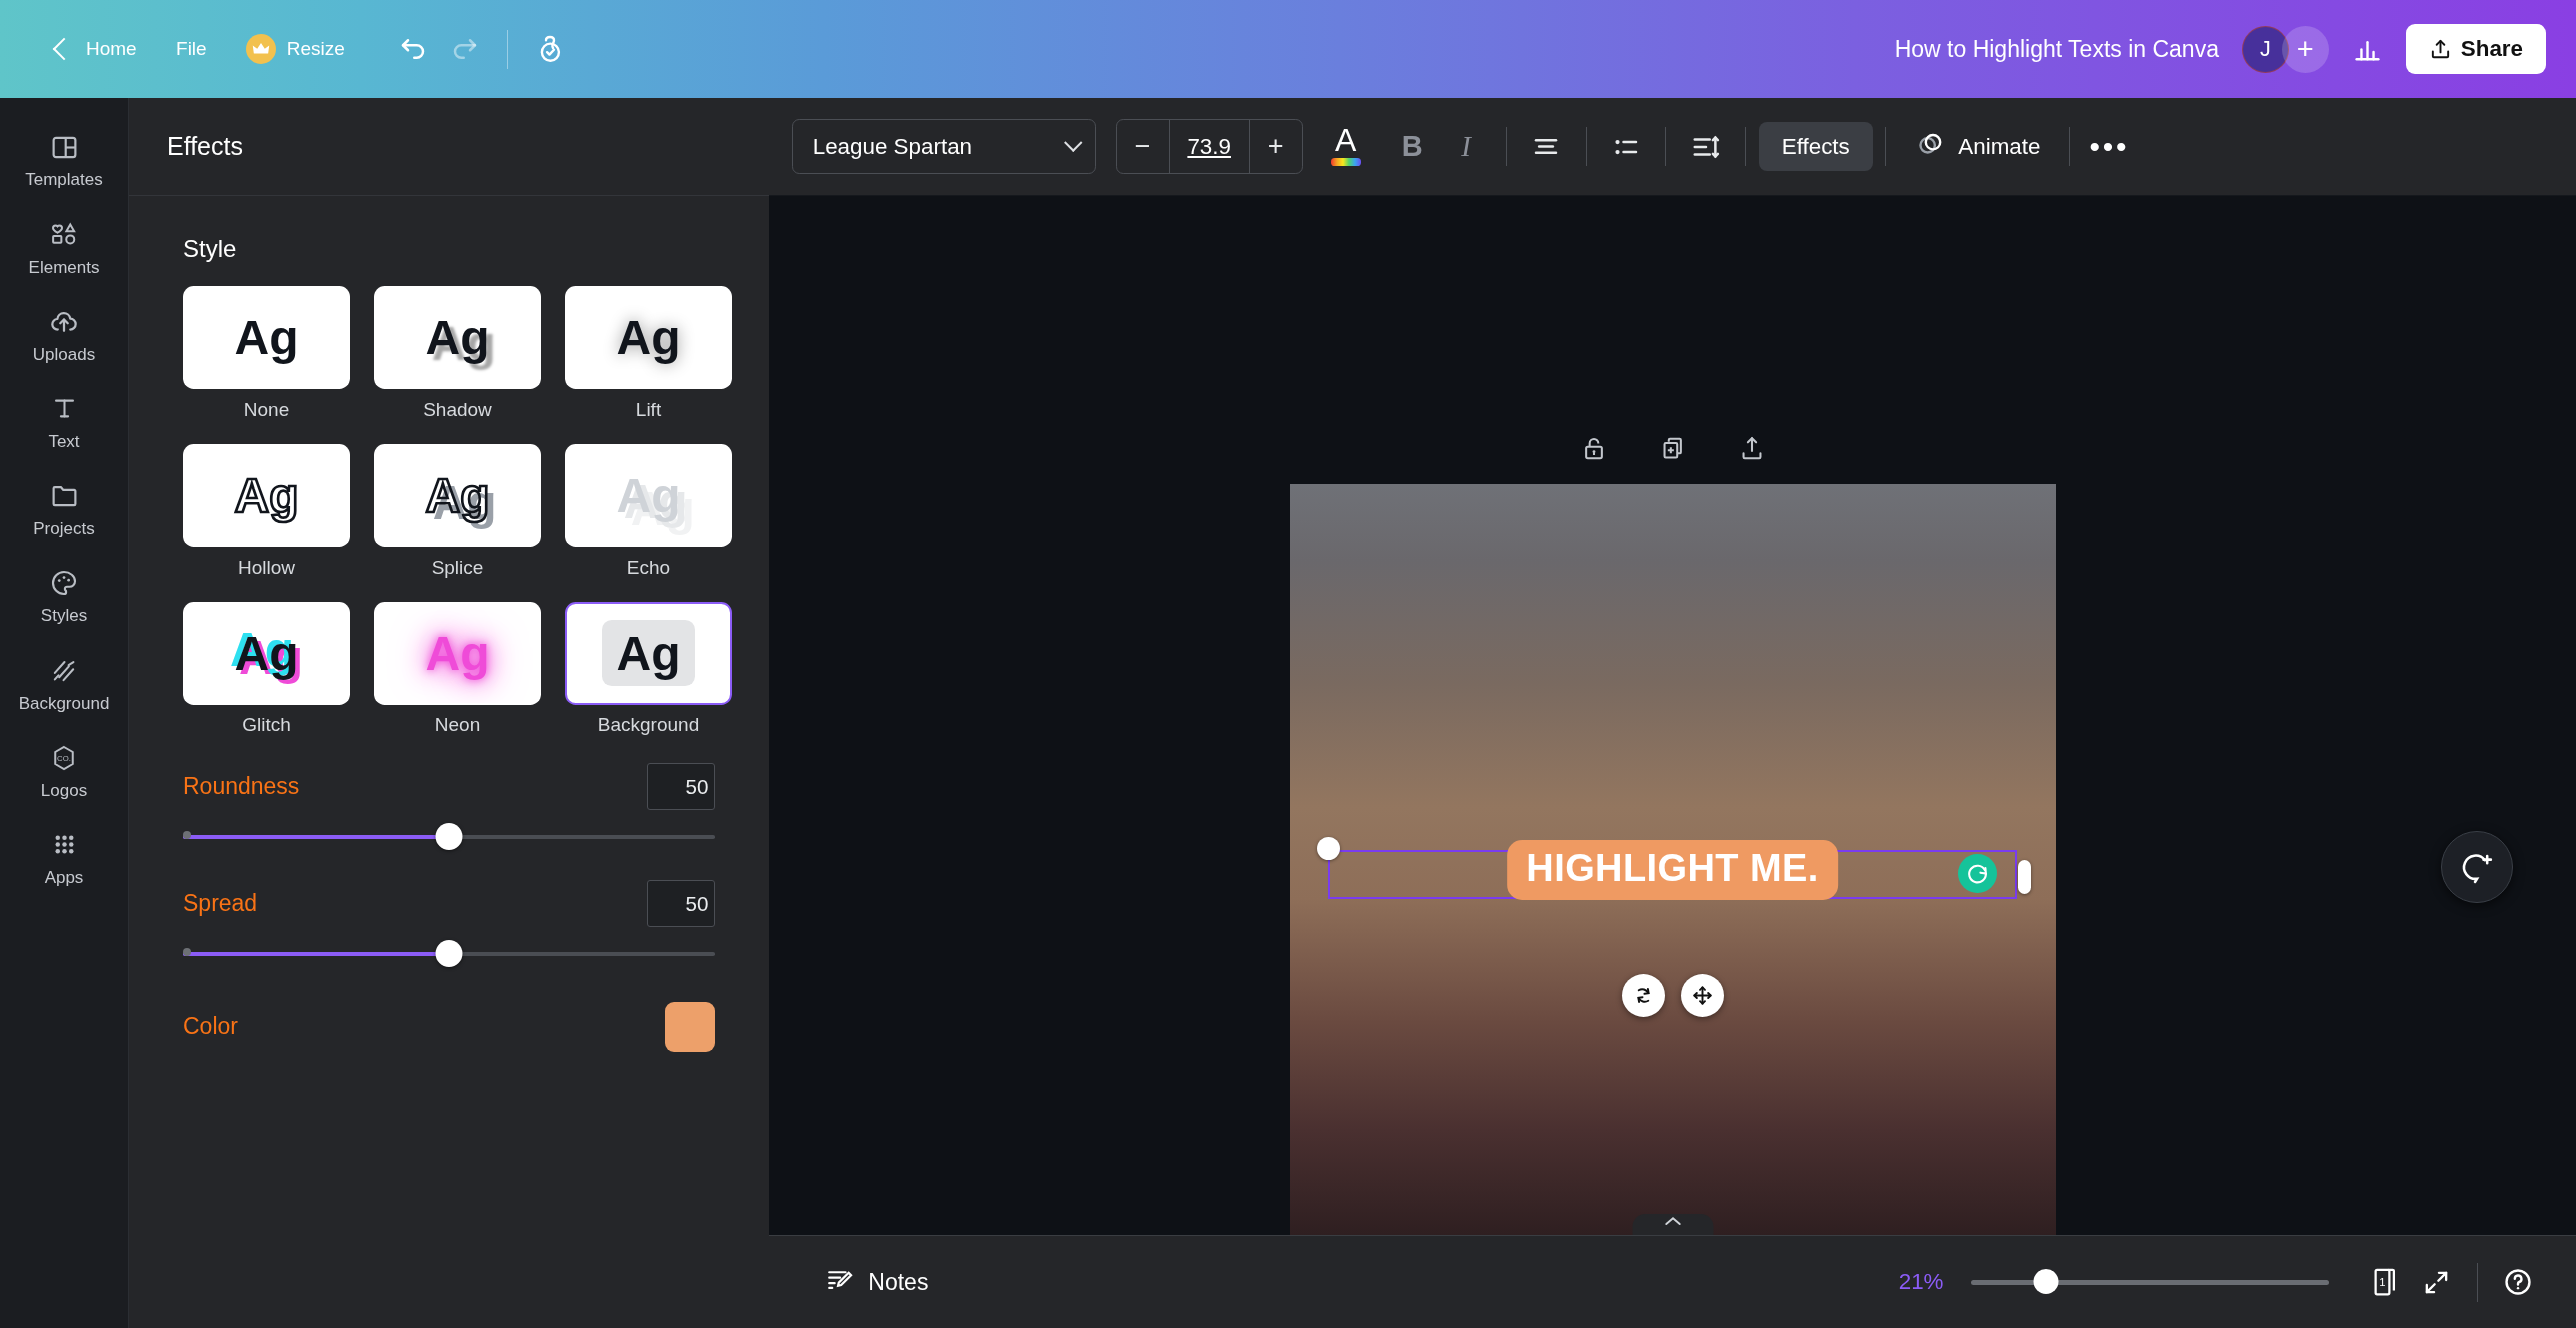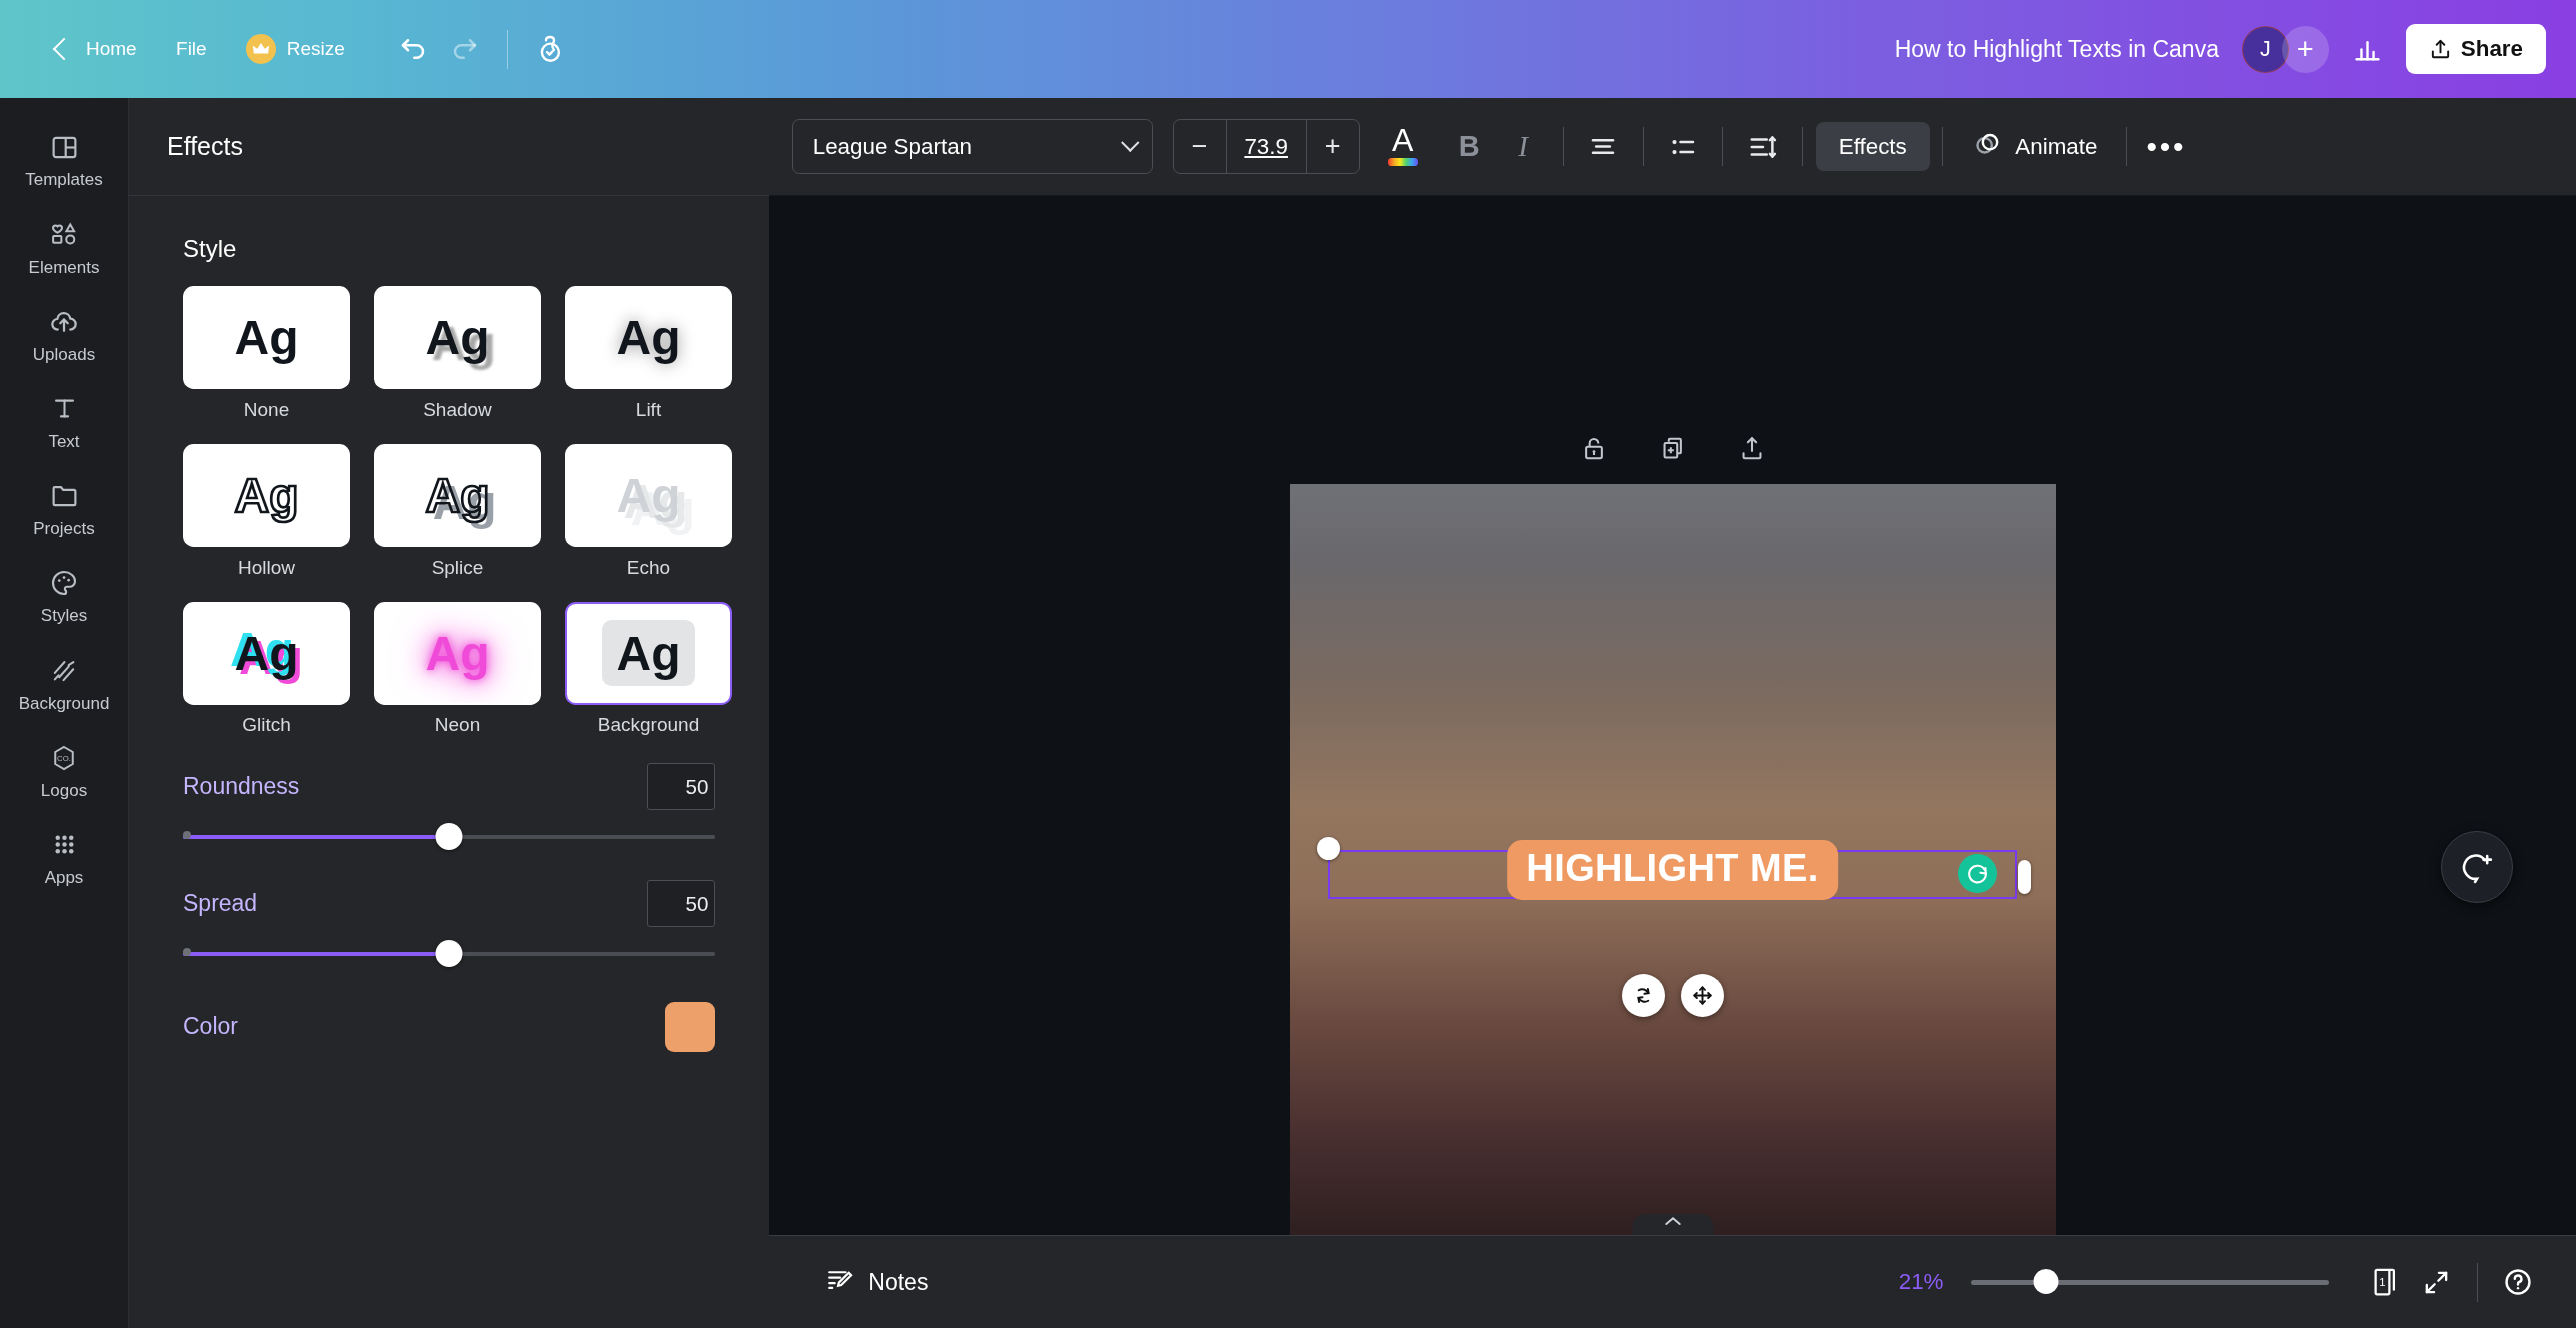--- a/index.html
+++ b/index.html
@@ -91,21 +91,21 @@
   .t-lift   { text-shadow: 0 0 16px rgba(0,0,0,.42); }
   .t-hollow { color: transparent; -webkit-text-stroke: 2.7px #11151c; }
   .t-splice { color: transparent; -webkit-text-stroke: 2.7px #11151c; text-shadow: 7.2px 7.2px 0 #9aa0a8; }
   .t-echo   { color: #cfd3d8; text-shadow: 7.2px 6.3px 0 #e6e8ea, 14.3px 12.5px 0 #f1f2f3; }
   .t-glitch { text-shadow: -4.5px -3.6px 0 #2ee0f0, 4.5px 3.6px 0 #ef4bd8; }
   .t-neon   { color: #ef4bd8; text-shadow: 0 0 9px #ef4bd8, 0 0 23px #ef4bd8, 0 0 39px #f473e0; }
   .t-bg-wrap { background: #e3e4e6; border-radius: 9.8px; padding: 5.4px 15px; }
 
   .ctrl { margin-top: 27px; }
   .ctrl-row { display: flex; align-items: center; justify-content: space-between; }
-  .ctrl-label { color: #c4b5fd; font-size: 23px; }
+  .ctrl-label { color: #f97316; font-size: 23px; }
   .ctrl-val {
     width: 68px; height: 47px; border: 0.9px solid #4b4e54; border-radius: 3px;
     background: #1e2023; color: #eceef0; font-size: 20.6px;
     display: flex; align-items: center; justify-content: center; cursor: text; padding-left: 32px;
   }
   .slider { position: relative; height: 32px; margin-top: 10.7px; }
   .slider-track { position: absolute; top: 14.3px; left: 0; right: 0; height: 3.6px; background: #4a4d53; border-radius: 1.8px; }
   .slider-fill  { position: absolute; top: 14.3px; left: 0; height: 3.6px; background: #8b5cf6; border-radius: 1.8px; }
   .slider-dot0  { position: absolute; top: 9.8px; left: 0; width: 8px; height: 8px; border-radius: 50%; background: #6d7075; }
   .slider-thumb {
@@ -116,21 +116,21 @@
   .color-swatch { width: 50px; height: 50px; border-radius: 9px; cursor: pointer; }
 
   
   .editor { flex: 1; display: flex; flex-direction: column; min-width: 0; background: #0e1116; }
   .toolbar {
     height: 98px; flex: 0 0 98px; background: #252629;
     display: flex; align-items: center; gap: 0; padding: 0 27px 0 23px;
     border-bottom: 0.9px solid #15181d;
   }
   .font-select {
-    width: 361px; height: 55px; border: 0.9px solid #4b4e54; border-radius: 7.2px;
+    width: 304px; height: 55px; border: 0.9px solid #4b4e54; border-radius: 7.2px;
     display: flex; align-items: center; justify-content: space-between;
     padding: 0 16px 0 19.7px; color: #fff; font-size: 22.4px; cursor: pointer;
   }
   .chev-dn { width: 12.5px; height: 12.5px; border-right: 2.7px solid #dfe1e4; border-bottom: 2.7px solid #dfe1e4; transform: rotate(45deg) translate(-2.7px,-2.7px); }
   .size-grp { display: flex; align-items: center; margin-left: 19.7px; border: 0.9px solid #4b4e54; border-radius: 7.2px; height: 55px; overflow: hidden; }
   .size-btn { width: 52px; height: 55px; display: flex; align-items: center; justify-content: center; color: #e6e8ea; font-size: 27px; cursor: pointer; }
   .size-val { width: 81px; height: 55px; display: flex; align-items: center; justify-content: center; color: #fff; font-size: 22.4px; border-left: 0.9px solid #4b4e54; border-right: 0.9px solid #4b4e54; cursor: text; text-decoration: underline; }
   .tool-ico {
     width: 54px; height: 54px; border-radius: 7.2px; display: flex; align-items: center;
     justify-content: center; color: #e8eaec; cursor: pointer; flex-direction: column;

